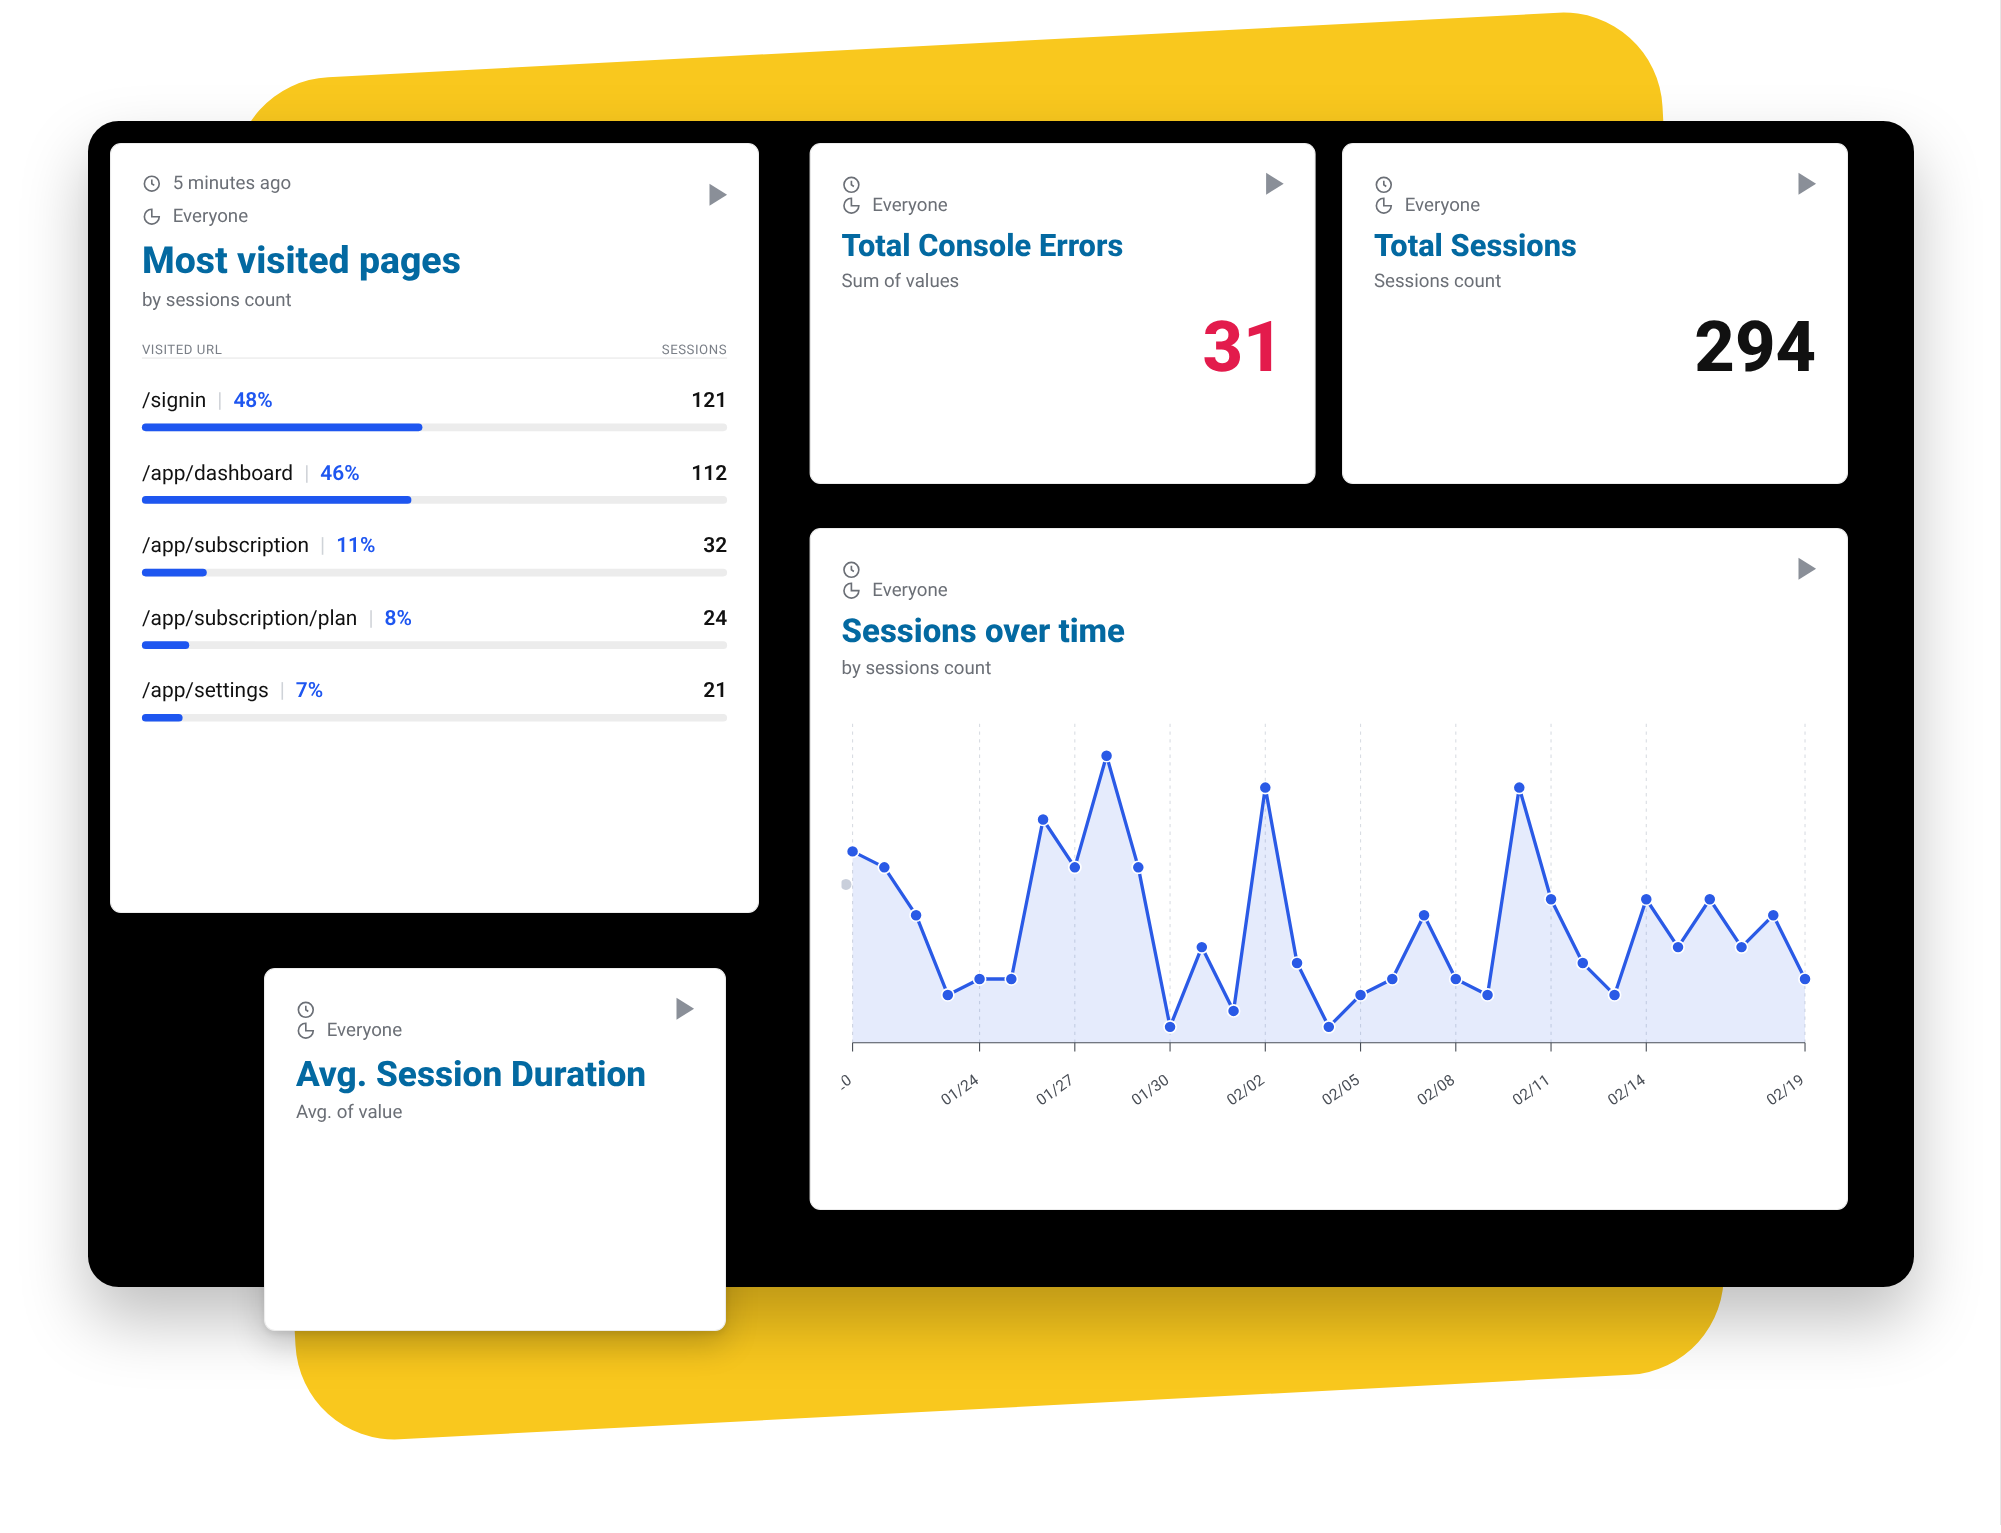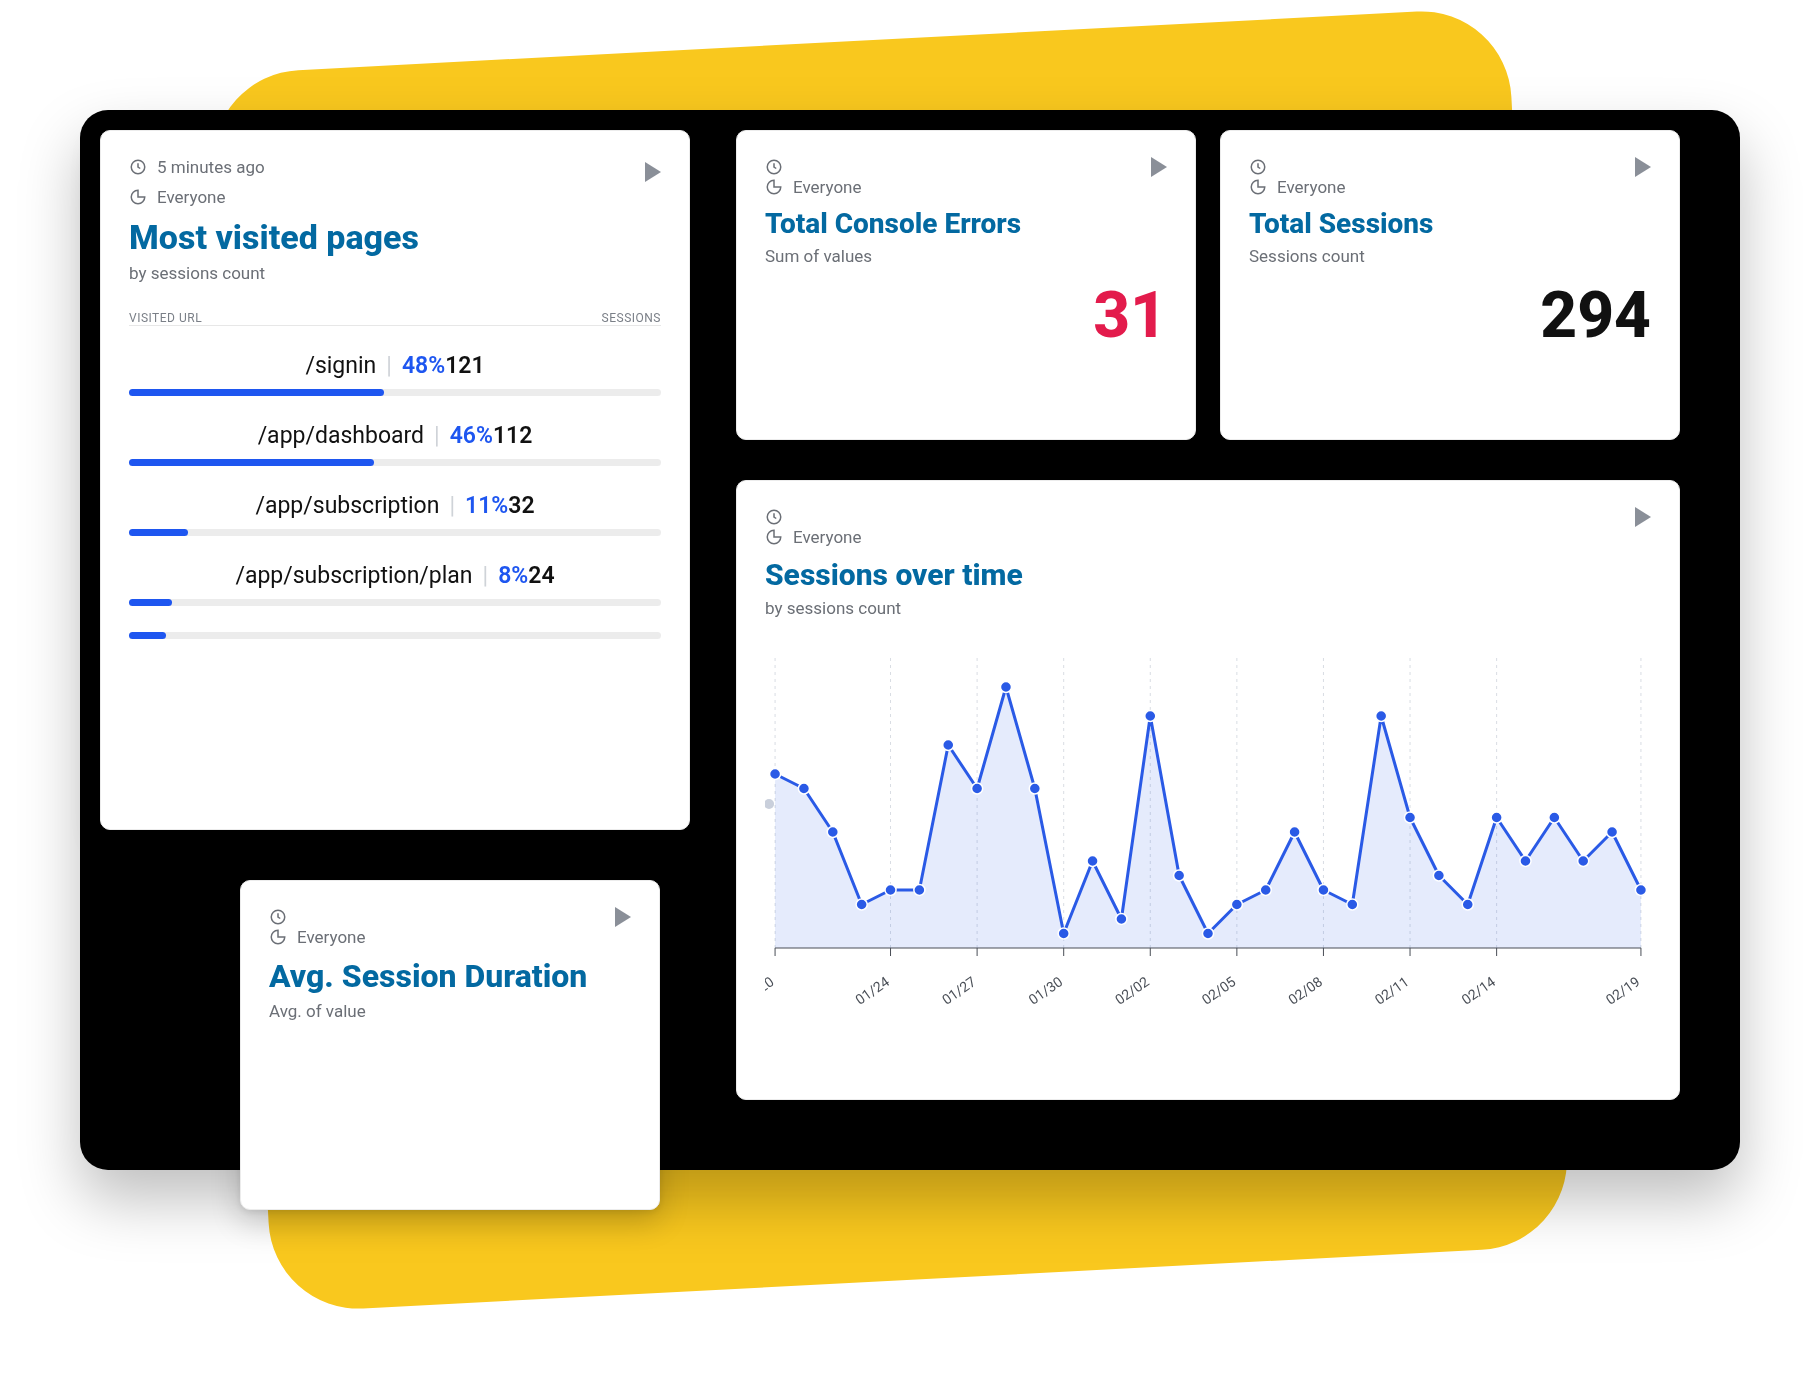--- a/index.html
+++ b/index.html
@@ -36,42 +36,42 @@
   }
   .card {
     position: absolute;
     background: #fff;
     border-radius: 10px;
     box-shadow: 0 12px 30px rgba(0,0,0,.18), 0 2px 6px rgba(0,0,0,.08);
     border: 1px solid #ececec;
     z-index: 5;
     padding: 26px 28px;
   }
-  .card-head-row { display:flex; align-items:center; justify-content:space-between; color:#6b6f76; font-size:17px; }
+  .card-head-row { display:flex; align-items:flex-end; justify-content:space-between; color:#6b6f76; font-size:17px; }
   .meta-row { display:flex; align-items:center; gap:10px; color:#6b6f76; font-size:17px; margin-bottom:10px; }
   .play {
     width:0; height:0;
     border-left: 16px solid #8a8f98;
     border-top: 10px solid transparent;
     border-bottom: 10px solid transparent;
     cursor:pointer;
   }
   .icon { width:18px; height:18px; flex:0 0 18px; }
   .clock-icon svg, .pie-icon svg { display:block; }
   .title { font-weight:800; color:#0369a1; }
   .subtitle { color:#6b6f76; font-size:17px; margin-top:6px; }
   .big-number { font-weight:800; text-align:right; font-size:64px; line-height:1; margin-top:18px; color:#111; }
   .big-number.red { color:#e31b4c; }
 
   
   .card.most-visited { left: 40px; top: 90px; width: 590px; height: 700px; }
   .card.most-visited .title { font-size:34px; margin-top:8px; }
   .mv-header { display:flex; justify-content:space-between; color:#7a7f87; font-size:12px; letter-spacing:.5px; margin-top:28px; padding-bottom:0; border-bottom:1px solid #e7e7e7; }
   .mv-row { margin-top:26px; }
-  .mv-row-top { display:flex; justify-content:center; align-items:center; font-size:23px; }
+  .mv-row-top { display:flex; justify-content:space-between; align-items:center; font-size:19px; }
   .mv-url { color:#111; }
   .mv-sep { color:#cfd3d8; padding:0 10px; }
   .mv-pct { color:#1e56f0; font-weight:600; }
   .mv-count { color:#111; font-weight:600; }
   .mv-bar { position:relative; height:7px; background:#ececec; border-radius:4px; margin-top:10px; }
   .mv-bar-fill { position:absolute; left:0; top:0; bottom:0; background:#1e56f0; border-radius:4px; }
 
   
   .card.errors { left: 676px; top: 90px; width: 460px; height: 310px; }
   .card.sessions { left: 1160px; top: 90px; width: 460px; height: 310px; }
@@ -155,20 +155,24 @@
         <div class="mv-row">
           <div class="mv-row-top">
             <span><span class="mv-url">/app/subscription/plan</span><span class="mv-sep">|</span><span class="mv-pct">8%</span></span>
             <span class="mv-count">24</span>
           </div>
           <div class="mv-bar">
             <div class="mv-bar-fill" style="width:8%"></div>
           </div>
         </div>
         <div class="mv-row">
+          <div class="mv-row-top">
+            <span><span class="mv-url">/app/settings</span><span class="mv-sep">|</span><span class="mv-pct">7%</span></span>
+            <span class="mv-count">21</span>
+          </div>
           <div class="mv-bar">
             <div class="mv-bar-fill" style="width:7%"></div>
           </div>
         </div>
       </div>
   </div>
 
   <div class="card errors">
     <div class="card-head-row">
       <span class="icon clock-icon">

